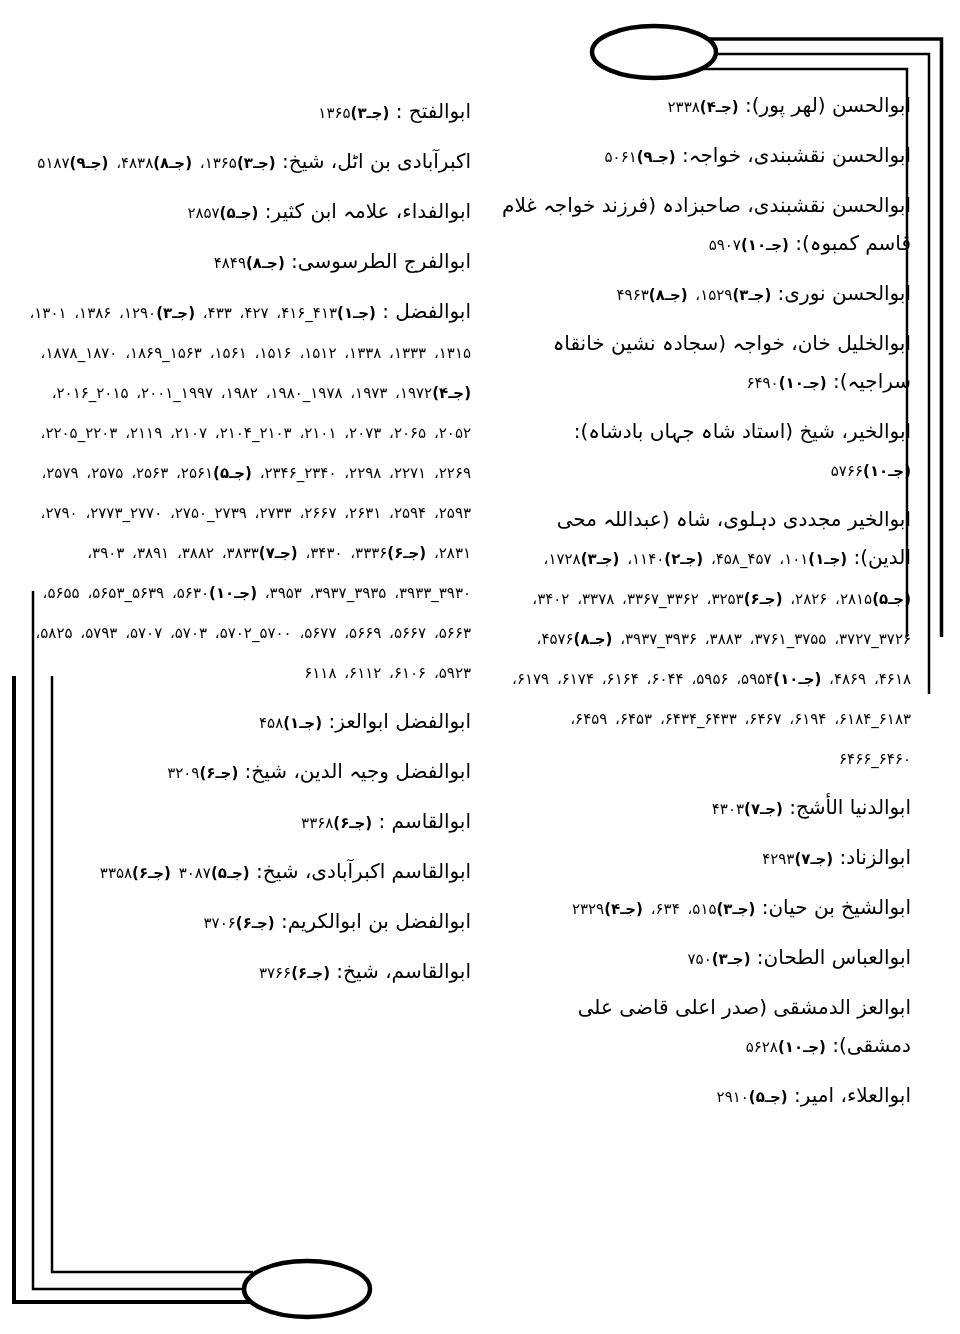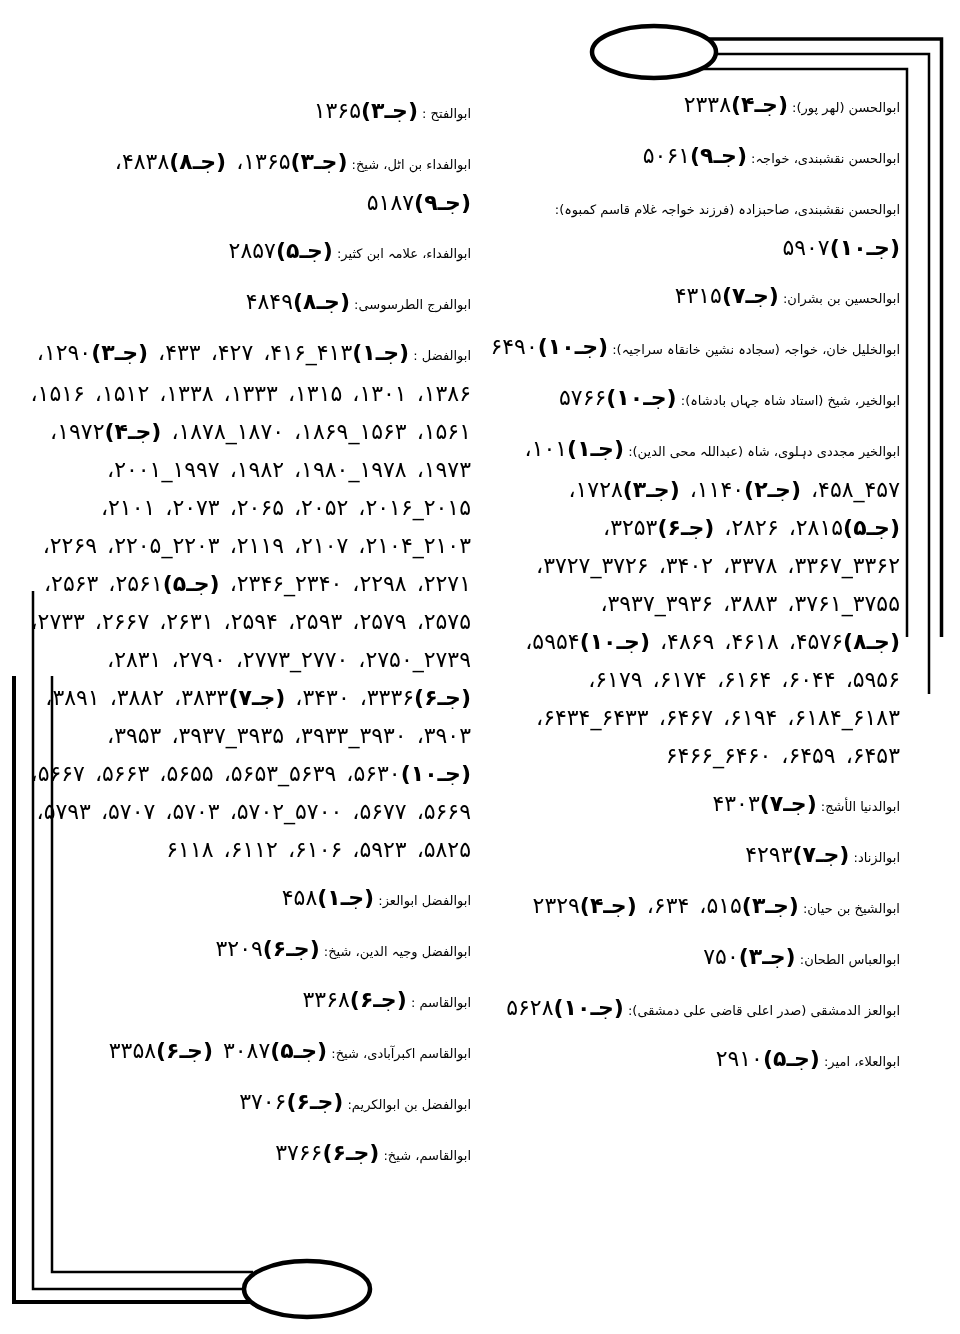--- a/index.html
+++ b/index.html
@@ -12,34 +12,34 @@
     overflow:hidden;
     direction:rtl;
   }
   svg.decor{position:absolute;top:0;right:0;left:0;pointer-events:none;}
   .col{
     position:absolute;
     direction:rtl;
     text-align:right;
     color:#000;
   }
-  .col-right{top:86px;right:60px;width:410px;}
+  .col-right{top:86px;right:49px;width:410px;}
   .col-left{top:92px;left:28px;width:443px;}
   p.entry{
     margin:0 0 10px 0;
     line-height:38px;
     font-size:19px;
     color:#000;
   }
   p.entry .name{
-    font-size:13px;
+    font-size:20px;
     letter-spacing:0.2px;
   }
   p.entry .refs{
-    font-size:22px;
+    font-size:15px;
     letter-spacing:1.5px;
     word-spacing:3px;
   }
   p.entry .refs b{
     font-weight:bold;
     letter-spacing:0.5px;
   }
 </style>
 </head>
 <body>
@@ -56,35 +56,35 @@
     <path d="M14 676 V1302 H251" fill="none" stroke="#000" stroke-width="4"></path>
     <path d="M33 591 V1289 H247" fill="none" stroke="#000" stroke-width="2.5"></path>
     <path d="M52 676 V1272 H253" fill="none" stroke="#000" stroke-width="2.5"></path>
     <ellipse cx="307" cy="1289" rx="63" ry="28" fill="#ffffff" stroke="#000" stroke-width="4.5"></ellipse>
   </svg>
 
   <div class="col col-right">
       <p class="entry"><span class="name">ابوالحسن (لهر پور): </span><span class="refs"><b>(جـ۴)</b>۲۳۳۸</span></p>
       <p class="entry"><span class="name">ابوالحسن نقشبندی، خواجہ: </span><span class="refs"><b>(جـ۹)</b>۵۰۶۱</span></p>
       <p class="entry"><span class="name">ابوالحسن نقشبندی، صاحبزادہ (فرزند خواجہ غلام قاسم کمبوہ): </span><span class="refs"><b>(جـ۱۰)</b>۵۹۰۷</span></p>
-      <p class="entry"><span class="name">ابوالحسین بن بشران: </span><span class="refs"><b>(جـ۷)</b>۴۳۱۵</span></p>
+      <p class="entry"><span class="name">ابوالحسن نوری: </span><span class="refs"><b>(جـ۳)</b>۱۵۲۹، <b>(جـ۸)</b>۴۹۶۳</span></p>
       <p class="entry"><span class="name">ابوالخلیل خان، خواجہ (سجادہ نشین خانقاہ سراجیہ): </span><span class="refs"><b>(جـ۱۰)</b>۶۴۹۰</span></p>
       <p class="entry"><span class="name">ابوالخیر، شیخ (استاد شاہ جہاں بادشاہ): </span><span class="refs"><b>(جـ۱۰)</b>۵۷۶۶</span></p>
       <p class="entry"><span class="name">ابوالخیر مجددی دہلوی، شاہ (عبداللہ محی الدین): </span><span class="refs"><b>(جـ۱)</b>۱۰۱، ۴۵۷_۴۵۸، <b>(جـ۲)</b>۱۱۴۰، <b>(جـ۳)</b>۱۷۲۸، <b>(جـ۵)</b>۲۸۱۵، ۲۸۲۶، <b>(جـ۶)</b>۳۲۵۳، ۳۳۶۲_۳۳۶۷، ۳۳۷۸، ۳۴۰۲، ۳۷۲۶_۳۷۲۷، ۳۷۵۵_۳۷۶۱، ۳۸۸۳، ۳۹۳۶_۳۹۳۷، <b>(جـ۸)</b>۴۵۷۶، ۴۶۱۸، ۴۸۶۹، <b>(جـ۱۰)</b>۵۹۵۴، ۵۹۵۶، ۶۰۴۴، ۶۱۶۴، ۶۱۷۴، ۶۱۷۹، ۶۱۸۳_۶۱۸۴، ۶۱۹۴، ۶۴۶۷، ۶۴۳۳_۶۴۳۴، ۶۴۵۳، ۶۴۵۹، ۶۴۶۰_۶۴۶۶</span></p>
       <p class="entry"><span class="name">ابوالدنیا الأشج: </span><span class="refs"><b>(جـ۷)</b>۴۳۰۳</span></p>
       <p class="entry"><span class="name">ابوالزناد: </span><span class="refs"><b>(جـ۷)</b>۴۲۹۳</span></p>
       <p class="entry"><span class="name">ابوالشیخ بن حیان: </span><span class="refs"><b>(جـ۳)</b>۵۱۵، ۶۳۴، <b>(جـ۴)</b>۲۳۲۹</span></p>
       <p class="entry"><span class="name">ابوالعباس الطحان: </span><span class="refs"><b>(جـ۳)</b>۷۵۰</span></p>
       <p class="entry"><span class="name">ابوالعز الدمشقی (صدر اعلی قاضی علی دمشقی): </span><span class="refs"><b>(جـ۱۰)</b>۵۶۲۸</span></p>
       <p class="entry"><span class="name">ابوالعلاء، امیر: </span><span class="refs"><b>(جـ۵)</b>۲۹۱۰</span></p>
     </div>
 
   <div class="col col-left">
       <p class="entry"><span class="name">ابوالفتح : </span><span class="refs"><b>(جـ۳)</b>۱۳۶۵</span></p>
-      <p class="entry"><span class="name">ابوالفداء بن اٹل، شیخ: </span><span class="refs"><b>(جـ۳)</b>۱۳۶۵، <b>(جـ۸)</b>۴۸۳۸، <b>(جـ۹)</b>۵۱۸۷</span></p>
+      <p class="entry"><span class="name">اکبرآبادی بن اٹل، شیخ: </span><span class="refs"><b>(جـ۳)</b>۱۳۶۵، <b>(جـ۸)</b>۴۸۳۸، <b>(جـ۹)</b>۵۱۸۷</span></p>
       <p class="entry"><span class="name">ابوالفداء، علامہ ابن کثیر: </span><span class="refs"><b>(جـ۵)</b>۲۸۵۷</span></p>
       <p class="entry"><span class="name">ابوالفرج الطرسوسی: </span><span class="refs"><b>(جـ۸)</b>۴۸۴۹</span></p>
       <p class="entry"><span class="name">ابوالفضل : </span><span class="refs"><b>(جـ۱)</b>۴۱۳_۴۱۶، ۴۲۷، ۴۳۳، <b>(جـ۳)</b>۱۲۹۰، ۱۳۸۶، ۱۳۰۱، ۱۳۱۵، ۱۳۳۳، ۱۳۳۸، ۱۵۱۲، ۱۵۱۶، ۱۵۶۱، ۱۵۶۳_۱۸۶۹، ۱۸۷۰_۱۸۷۸، <b>(جـ۴)</b>۱۹۷۲، ۱۹۷۳، ۱۹۷۸_۱۹۸۰، ۱۹۸۲، ۱۹۹۷_۲۰۰۱، ۲۰۱۵_۲۰۱۶، ۲۰۵۲، ۲۰۶۵، ۲۰۷۳، ۲۱۰۱، ۲۱۰۳_۲۱۰۴، ۲۱۰۷، ۲۱۱۹، ۲۲۰۳_۲۲۰۵، ۲۲۶۹، ۲۲۷۱، ۲۲۹۸، ۲۳۴۰_۲۳۴۶، <b>(جـ۵)</b>۲۵۶۱، ۲۵۶۳، ۲۵۷۵، ۲۵۷۹، ۲۵۹۳، ۲۵۹۴، ۲۶۳۱، ۲۶۶۷، ۲۷۳۳، ۲۷۳۹_۲۷۵۰، ۲۷۷۰_۲۷۷۳، ۲۷۹۰، ۲۸۳۱، <b>(جـ۶)</b>۳۳۳۶، ۳۴۳۰، <b>(جـ۷)</b>۳۸۳۳، ۳۸۸۲، ۳۸۹۱، ۳۹۰۳، ۳۹۳۰_۳۹۳۳، ۳۹۳۵_۳۹۳۷، ۳۹۵۳، <b>(جـ۱۰)</b>۵۶۳۰، ۵۶۳۹_۵۶۵۳، ۵۶۵۵، ۵۶۶۳، ۵۶۶۷، ۵۶۶۹، ۵۶۷۷، ۵۷۰۰_۵۷۰۲، ۵۷۰۳، ۵۷۰۷، ۵۷۹۳، ۵۸۲۵، ۵۹۲۳، ۶۱۰۶، ۶۱۱۲، ۶۱۱۸</span></p>
       <p class="entry"><span class="name">ابوالفضل ابوالعز: </span><span class="refs"><b>(جـ۱)</b>۴۵۸</span></p>
       <p class="entry"><span class="name">ابوالفضل وجیہ الدین، شیخ: </span><span class="refs"><b>(جـ۶)</b>۳۲۰۹</span></p>
       <p class="entry"><span class="name">ابوالقاسم : </span><span class="refs"><b>(جـ۶)</b>۳۳۶۸</span></p>
       <p class="entry"><span class="name">ابوالقاسم اکبرآبادی، شیخ: </span><span class="refs"><b>(جـ۵)</b>۳۰۸۷ <b>(جـ۶)</b>۳۳۵۸</span></p>
       <p class="entry"><span class="name">ابوالفضل بن ابوالکریم: </span><span class="refs"><b>(جـ۶)</b>۳۷۰۶</span></p>
       <p class="entry"><span class="name">ابوالقاسم، شیخ: </span><span class="refs"><b>(جـ۶)</b>۳۷۶۶</span></p>
     </div>

